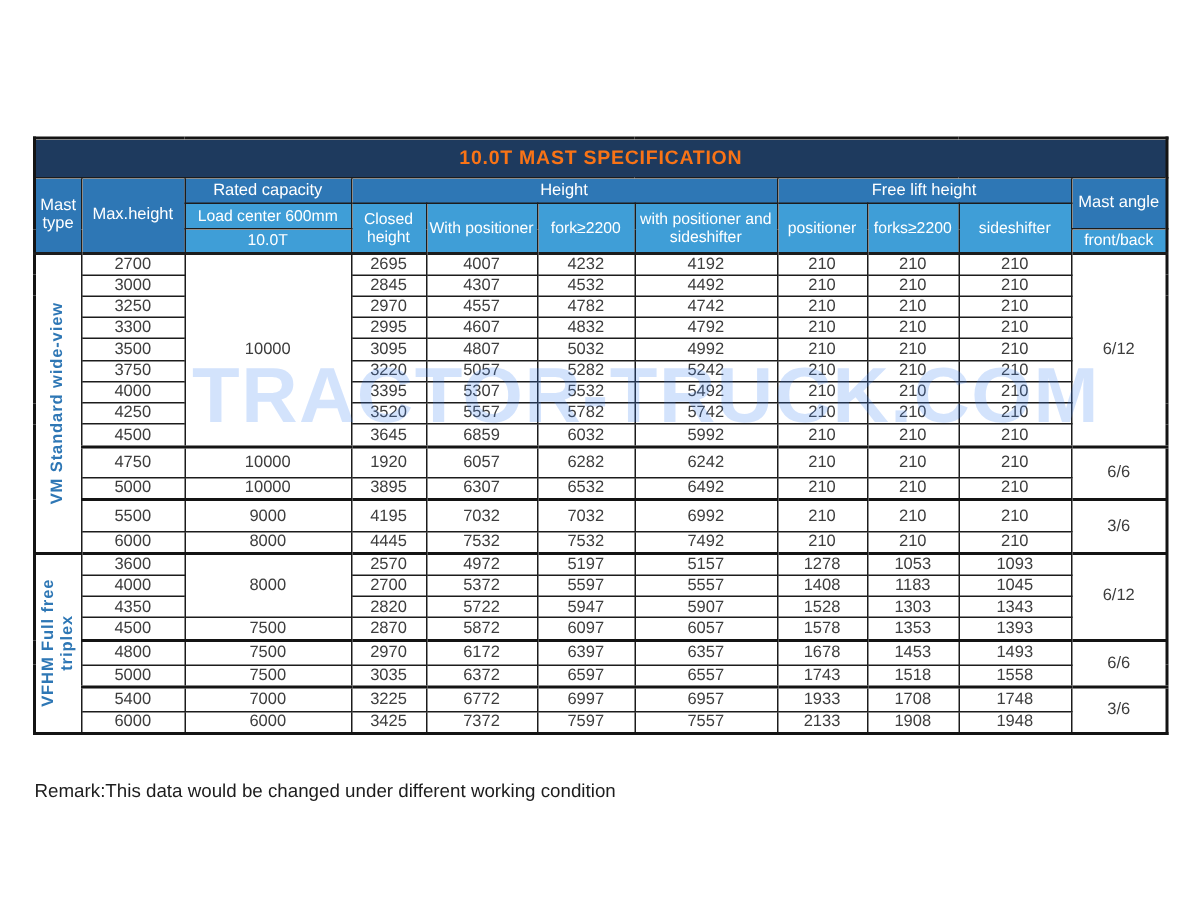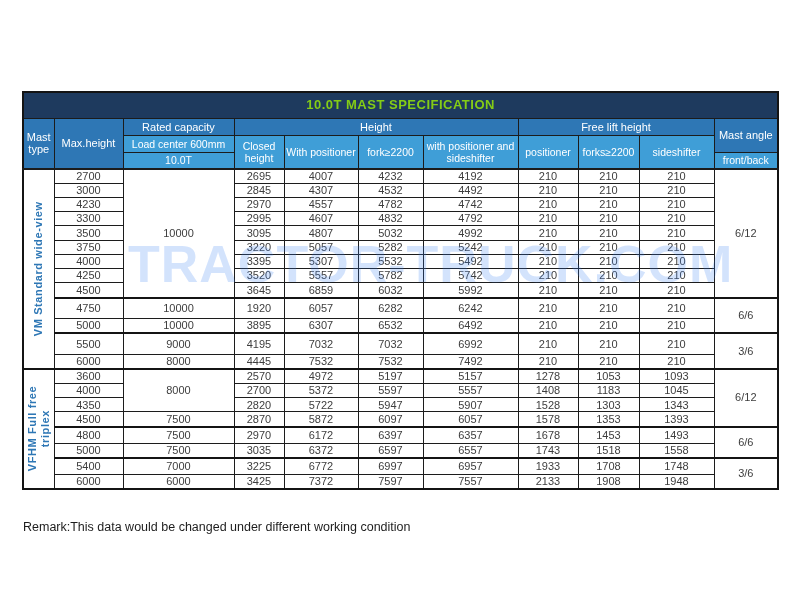--- a/index.html
+++ b/index.html
@@ -11,21 +11,21 @@
   table{
     border-collapse:collapse;table-layout:fixed;
     width:756px;height:399px;
     border:2px solid #141414;
   }
   th,td{
     border:1px solid #1c1c1c;text-align:center;vertical-align:middle;
     padding:0;overflow:hidden;line-height:1.15;
   }
   .title-cell{
-    background:var(--title-bg,#1e3a5e);color:#84cc16;
+    background:var(--title-bg,#1e3a5e);color:#f97316;
     font-size:13px;font-weight:bold;letter-spacing:.5px;height:25px;
   }
   thead th{color:#fff;font-weight:normal;}
   th.h1{background:var(--header-dark,#2e77b5);font-size:11px;}
   th.h2{background:var(--header-light,#3f9ed7);font-size:10.5px;}
   thead tr:last-child th, thead tr .rb{border-bottom-width:2px;}
   tbody td{
     font-size:11px;color:var(--data-text,#3d3d3d);background:#fff;
   }
   tbody th.section-label{background:#fff;}
@@ -112,21 +112,21 @@
           <td>3000</td>
           <td>2845</td>
           <td>4307</td>
           <td>4532</td>
           <td>4492</td>
           <td>210</td>
           <td>210</td>
           <td>210</td>
         </tr>
         <tr>
-          <td>4230</td>
+          <td>3250</td>
           <td>2970</td>
           <td>4557</td>
           <td>4782</td>
           <td>4742</td>
           <td>210</td>
           <td>210</td>
           <td>210</td>
         </tr>
         <tr>
           <td>3300</td>

